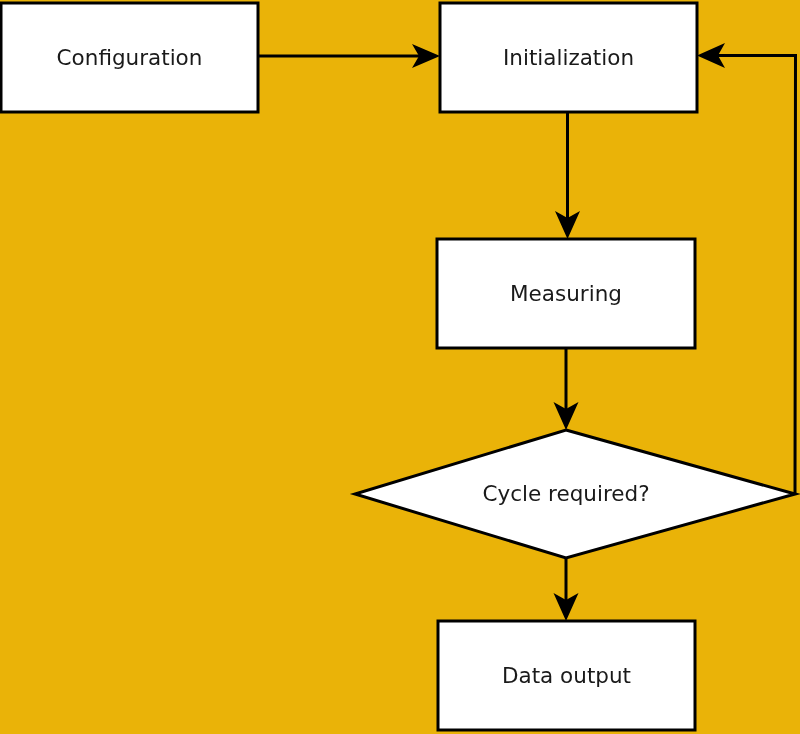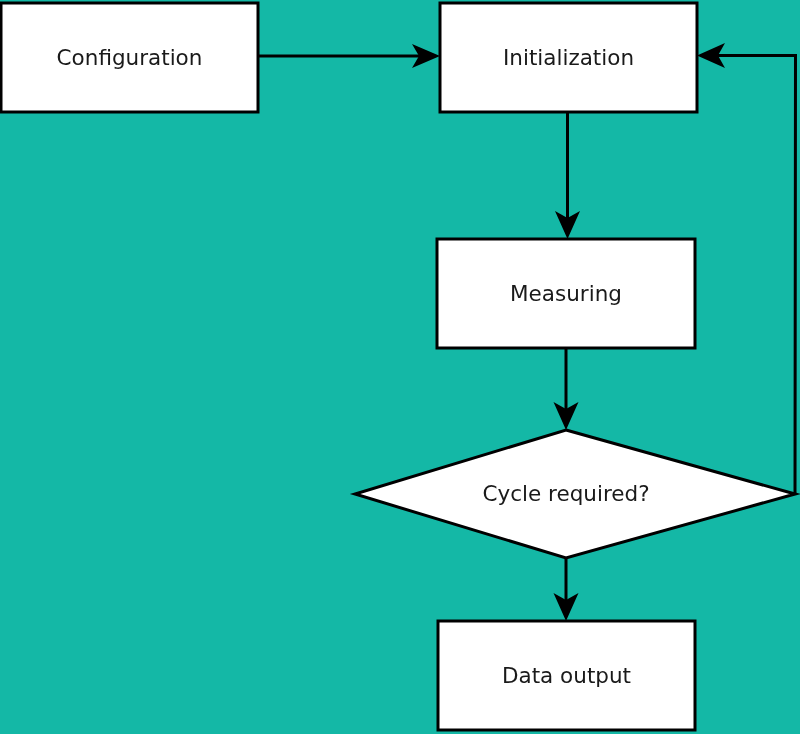--- a/index.html
+++ b/index.html
@@ -7,21 +7,21 @@
     padding: 0;
     background: #ffffff;
   }
   body {
     font-family: "DejaVu Sans", sans-serif;
   }
   #diagram-canvas {
     position: relative;
     width: 800px;
     height: 734px;
-    background: #14b8a6;
+    background: #eab308;
     overflow: hidden;
   }
   #flow-svg {
     position: absolute;
     top: 0;
     left: 0;
     width: 800px;
     height: 734px;
     display: block;
   }

